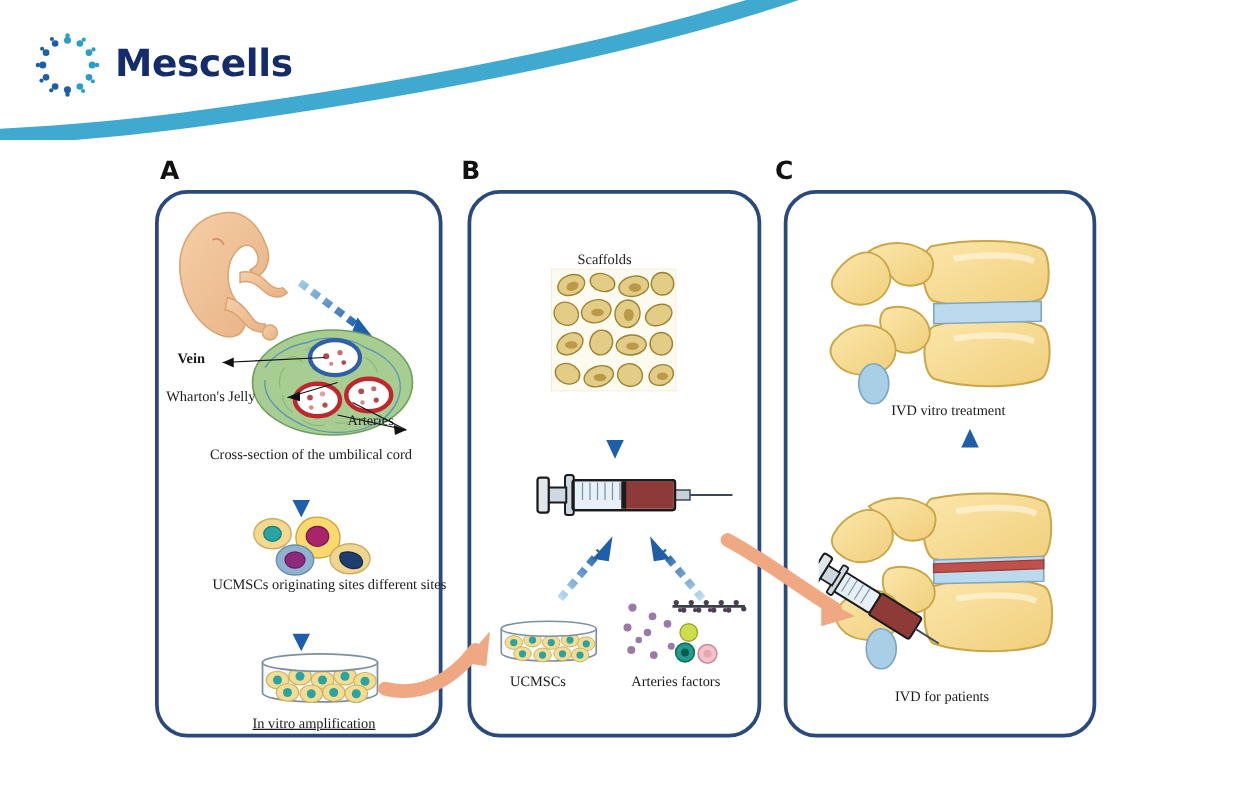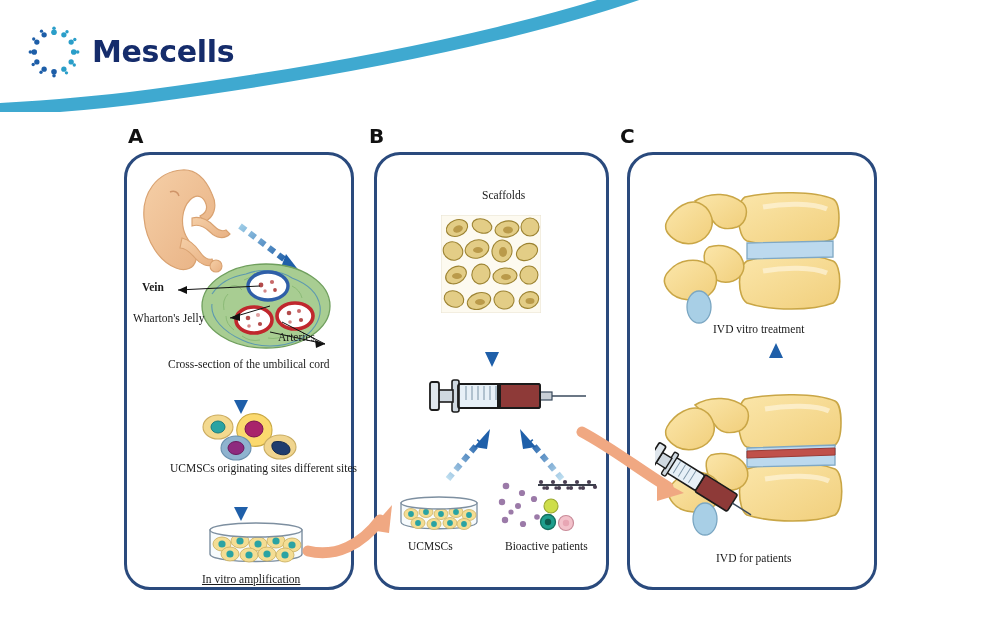--- a/index.html
+++ b/index.html
@@ -248,21 +248,21 @@
       <ellipse cx="81" cy="35" rx="9" ry="7" fill="#f4dd93" stroke="#cdb264" stroke-width=".9"></ellipse>
       <circle cx="81" cy="35" r="3.6" fill="#2aa3a3"></circle>
     </g>
     <ellipse cx="52" cy="10" rx="46" ry="7" fill="#ffffff" stroke="#7d8fa0" stroke-width="1.4"></ellipse>
   </svg>
 
   <div class="cap" style="left:202px; top:573px;text-decoration:underline;">In vitro amplification</div>
 
   <div class="panel" id="panel-b"></div>
 
-  <div class="cap" style="left:462px; top:189px;margin-left:20px;">Scaffolds</div>
+  <div class="cap" style="left:462px; top:202px;">Scaffolds</div>
 
   <svg class="art" style="left:441px; top:215px;" width="100" height="98" viewBox="0 0 100 98">
     <rect x="0" y="0" width="100" height="98" fill="#fdfaf0"></rect>
     <g fill="#e3cd86" stroke="#9c8332" stroke-width="1.1">
       <ellipse cx="16" cy="13" rx="11" ry="8" transform="rotate(-20 16 13)"></ellipse>
       <ellipse cx="41" cy="11" rx="10" ry="7" transform="rotate(15 41 11)"></ellipse>
       <ellipse cx="66" cy="14" rx="12" ry="8" transform="rotate(-10 66 14)"></ellipse>
       <ellipse cx="89" cy="12" rx="9" ry="9"></ellipse>
       <ellipse cx="12" cy="36" rx="10" ry="9" transform="rotate(30 12 36)"></ellipse>
       <ellipse cx="36" cy="34" rx="12" ry="9" transform="rotate(-15 36 34)"></ellipse>
@@ -396,21 +396,21 @@
       <circle cx="72" cy="12" r="1.7"></circle>
         <circle cx="84" cy="12" r="1.7"></circle>
     </g>
     <circle cx="55" cy="30" r="7" fill="#cede4a" stroke="#9aa832" stroke-width="1.1"></circle>
     <circle cx="52" cy="46" r="7.5" fill="#1f9e8d" stroke="#14705f" stroke-width="1.3"></circle>
     <circle cx="52" cy="46" r="3.2" fill="#0e5b4e"></circle>
     <circle cx="70" cy="47" r="7.5" fill="#f3c2cb" stroke="#c98b99" stroke-width="1.2"></circle>
     <circle cx="70" cy="47" r="3.2" fill="#e8a6b4"></circle>
   </svg>
 
-  <div class="cap" style="left:505px; top:540px;">Bioactive patients</div>
+  <div class="cap" style="left:505px; top:540px;">Arteries factors</div>
 
   <div class="panel" id="panel-c"></div>
 
   <svg class="art" style="left:655px; top:185px;" width="200" height="145" viewBox="0 0 200 145">
     <defs>
       <linearGradient id="bone" x1="0" y1="0" x2="1" y2="1">
         <stop offset="0" stop-color="#fbe6aa"></stop>
           <stop offset="1" stop-color="#f1cf7c"></stop>
       </linearGradient>
     </defs>

